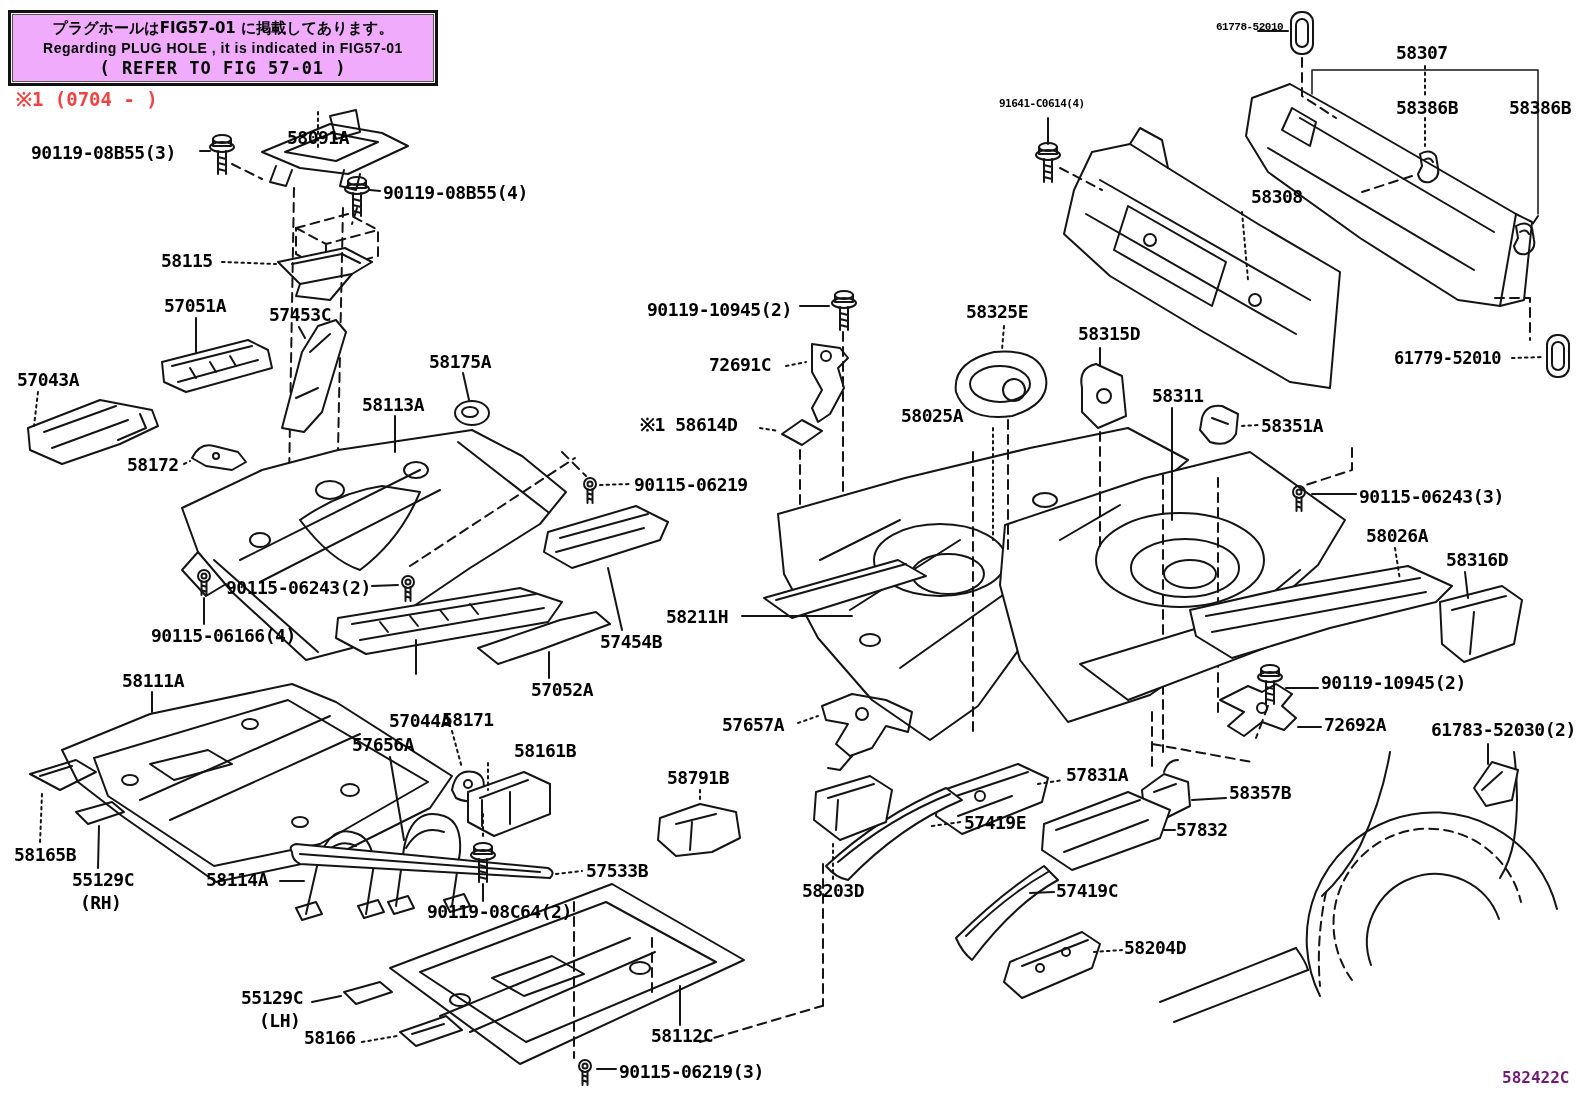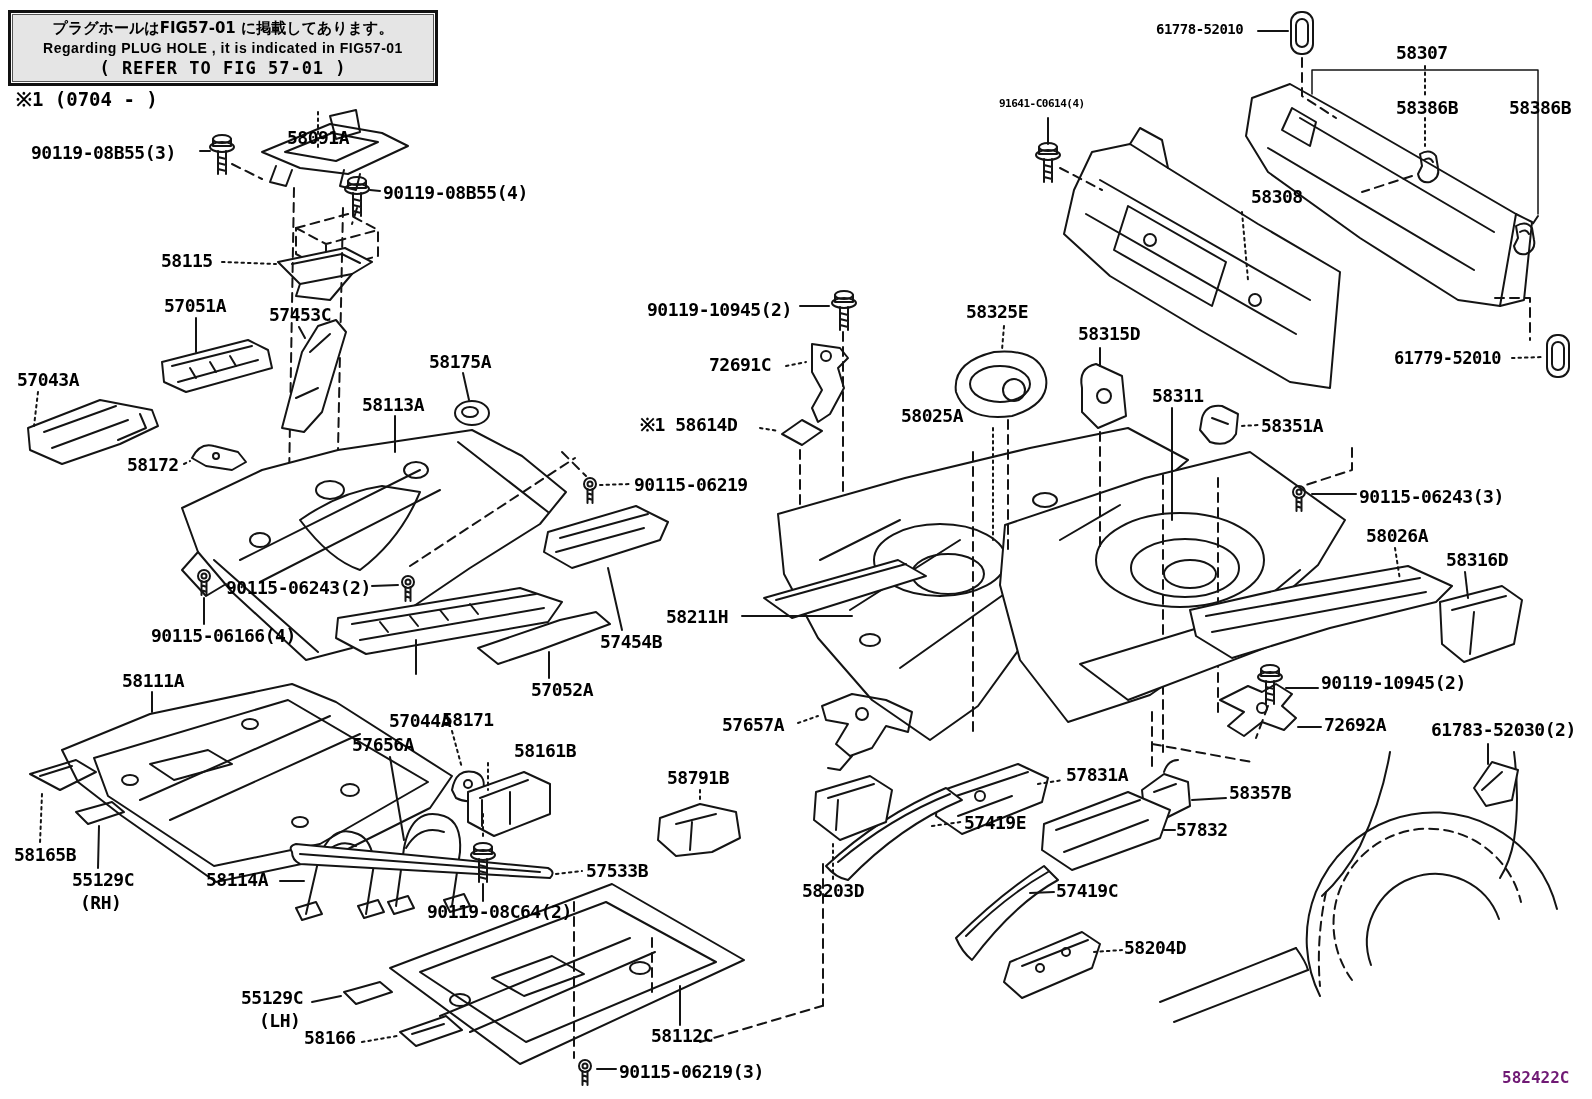--- a/index.html
+++ b/index.html
@@ -8,25 +8,25 @@
   svg{position:absolute;left:0;top:0;}
   .ln *{stroke:#141414;fill:none;stroke-width:2;stroke-linejoin:round;stroke-linecap:round;}
   .ln .fillw{fill:#ffffff;}
   .ln .dash{stroke-dasharray:9 6;}
   .ln .dot{stroke-dasharray:2.5 4;}
   .ln .thin{stroke-width:1.5;}
   .plabel{position:absolute;font:700 18px "DejaVu Sans Mono",monospace;color:#000;
           white-space:pre;line-height:1;letter-spacing:-0.5px;}
   .note-box{position:absolute;left:8px;top:10px;width:416px;padding:6px 4px 5px 4px;
             border:3px solid #111;box-shadow:0 0 0 1px #fff inset,0 0 0 2px #555 inset;
-            text-align:center;color:#000;background:#e5e5e5;}
+            text-align:center;color:#000;background:#f0abfc;}
   .note-jp{font:700 15px "DejaVu Sans",sans-serif;margin-bottom:2px;}
   .note-en{font:700 14px "Liberation Sans",sans-serif;letter-spacing:0.5px;margin-bottom:2px;}
   .note-ref{font:700 17px "DejaVu Sans Mono",monospace;letter-spacing:1px;}
-  .variant-note{position:absolute;left:16px;top:86px;font:700 19px "DejaVu Sans Mono",monospace;color:#000000;}
+  .variant-note{position:absolute;left:16px;top:86px;font:700 19px "DejaVu Sans Mono",monospace;color:#ef4444;}
   .diagram-code{position:absolute;left:1502px;top:1068px;font:700 16px "DejaVu Sans Mono",monospace;color:#701a75;}
 </style>
 </head>
 <body>
 
 <div id="stage">
 
   <svg class="ln" width="1592" height="1099" viewBox="0 0 1592 1099">
     <defs>
       <g id="bolt">
@@ -480,21 +480,21 @@
       <div class="plabel" style="left: 709px; top: 356px;">72691C</div>
       <div class="plabel" style="left: 640px; top: 416px;">※1 58614D</div>
       <div class="plabel" style="left: 634px; top: 476px;">90115-06219</div>
       <div class="plabel" style="left: 901px; top: 407px;">58025A</div>
       <div class="plabel" style="left: 966px; top: 303px;">58325E</div>
       <div class="plabel" style="left: 1078px; top: 325px;">58315D</div>
       <div class="plabel" style="left: 1152px; top: 387px;">58311</div>
       <div class="plabel" style="left: 1261px; top: 417px;">58351A</div>
       <div class="plabel" style="left: 666px; top: 608px;">58211H</div>
       <div class="plabel" style="left: 600px; top: 633px;">57454B</div>
-      <div class="plabel" style="left: 1156px; top: 22px; font-size: 14px;">61778-52010</div>
+      <div class="plabel" style="left: 1216px; top: 22px; font-size: 11px; font-family: Liberation Mono, monospace;">61778-52010</div>
       <div class="plabel" style="left: 1396px; top: 44px;">58307</div>
       <div class="plabel" style="left: 999px; top: 98px; font-size: 11px;">91641-C0614(4)</div>
       <div class="plabel" style="left: 1396px; top: 99px;">58386B</div>
       <div class="plabel" style="left: 1509px; top: 99px;">58386B</div>
       <div class="plabel" style="left: 1251px; top: 188px;">58308</div>
       <div class="plabel" style="left: 1394px; top: 350px; font-size: 17px;">61779-52010</div>
       <div class="plabel" style="left: 1359px; top: 488px;">90115-06243(3)</div>
       <div class="plabel" style="left: 1366px; top: 527px;">58026A</div>
       <div class="plabel" style="left: 1446px; top: 551px;">58316D</div>
       <div class="plabel" style="left: 1321px; top: 674px;">90119-10945(2)</div>

